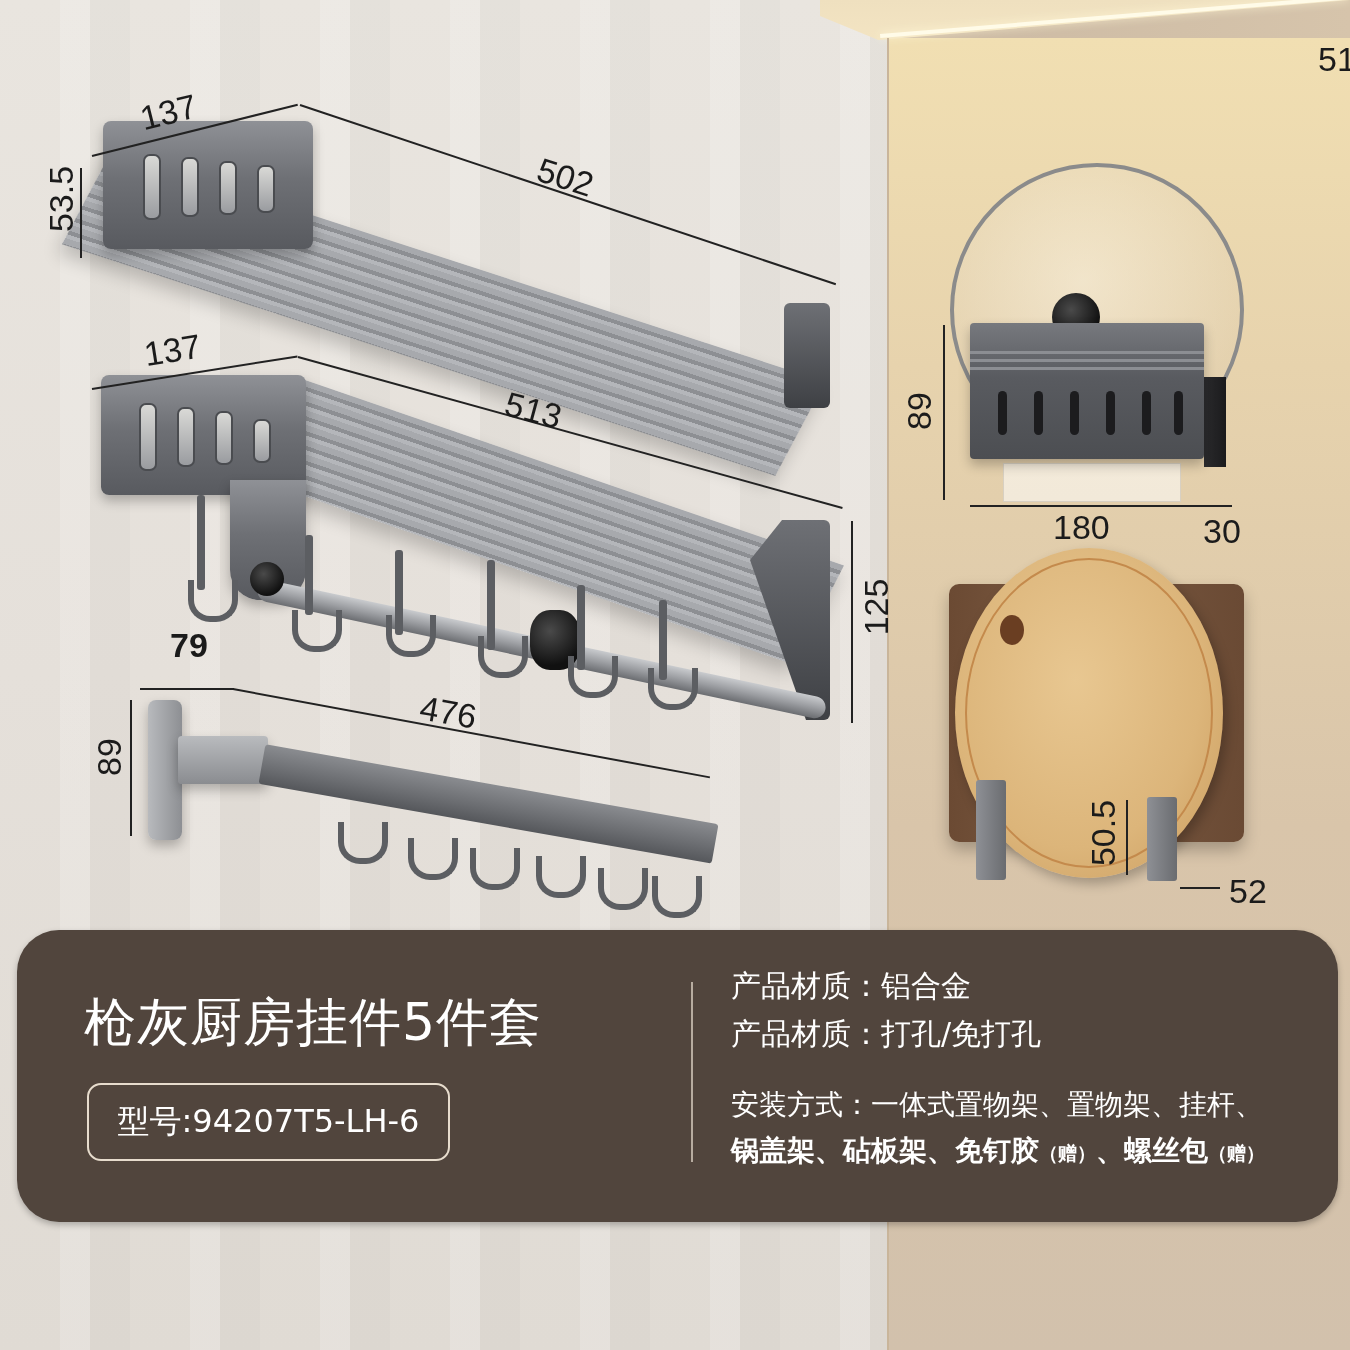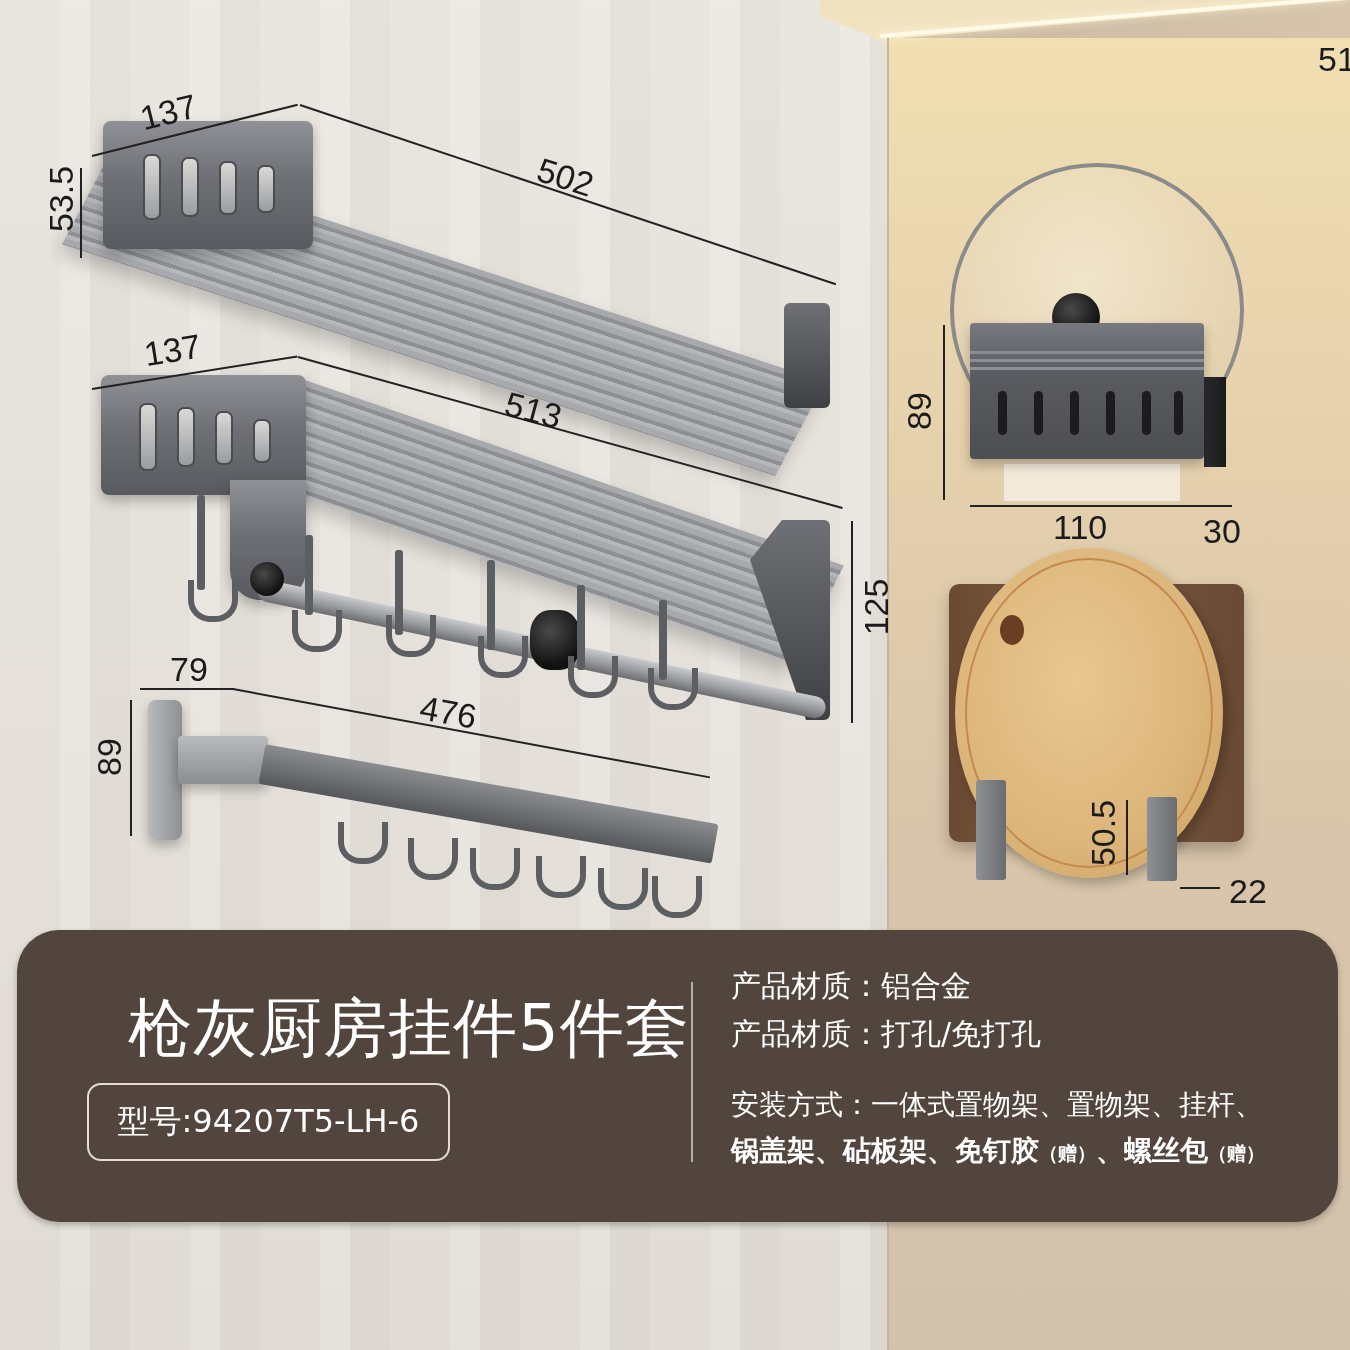--- a/index.html
+++ b/index.html
@@ -51,22 +51,22 @@
   .board-round { position:absolute; left:955px; top:548px; width:268px; height:330px; border-radius:50%;
     background: radial-gradient(ellipse at 45% 40%, #e8c791 0%, #dcb57a 60%, #c99a5b 100%);
     box-shadow: 4px 6px 12px rgba(0,0,0,0.25); }
   .board-round::after { content:""; position:absolute; inset:10px; border-radius:50%; border:2px solid #c48a4c; }
   .board-hole { position:absolute; left:1000px; top:615px; width:24px; height:30px; border-radius:50%; background:#6a3e22; }
   .clip { position:absolute; width:30px; height:100px; background:linear-gradient(90deg,#8e9095,#6a6c70); border-radius:3px; }
 
   
   .panel { position:absolute; left:17px; top:930px; width:1321px; height:292px; border-radius:42px;
     background:#51453d; box-shadow: 0 3px 6px rgba(0,0,0,0.25); }
-  .title { position:absolute; left:84px; top:996px; font-size:64px; color:#ffffff; letter-spacing:1px;
-    font-family:"DejaVu Sans", sans-serif; line-height:1;margin-left:44px; }
+  .title { position:absolute; left:84px; top:996px; font-size:52px; color:#ffffff; letter-spacing:1px;
+    font-family:"DejaVu Sans", sans-serif; line-height:1; }
   .model-box { position:absolute; left:87px; top:1083px; width:363px; height:78px; border:2px solid #e7dccd; border-radius:14px; box-sizing:border-box;
     display:flex; align-items:center; justify-content:center; }
   .model-box span { color:#fff; font-size:32px; font-family:"DejaVu Sans", sans-serif; }
   .vdivider { position:absolute; left:691px; top:982px; width:2px; height:180px; background:#b7aca0; }
   .spec { position:absolute; left:731px; color:#fff; font-size:30px; font-family:"DejaVu Sans", sans-serif; white-space:nowrap; line-height:1; }
   .spec-desc { position:absolute; left:731px; color:#fff; font-size:28px; font-family:"DejaVu Sans", sans-serif; white-space:nowrap; line-height:1; }
   .gift { font-size:19px; }
 </style>
 </head>
 <body>
@@ -138,21 +138,21 @@
     <div class="hook" style="left:408px; top:838px;"></div>
     <div class="hook" style="left:470px; top:848px;"></div>
     <div class="hook" style="left:536px; top:856px;"></div>
     <div class="hook" style="left:598px; top:868px;"></div>
     <div class="hook" style="left:652px; top:876px;"></div>
   </div>
 
   <div class="line" style="left:140px; top:688px; width:94px;"></div>
   <div class="line" style="left:233px; top:688px; width:485px; transform: rotate(10.5deg);"></div>
   <div class="line" style="left:130px; top:700px; width:2px; height:136px;"></div>
-  <span class="dim" style="left:170px; top:652px;">79</span>
+  <span class="dim" style="left:170px; top:628px;font-weight:bold;">79</span>
   <span class="dim" style="left:420px; top:695px; transform:rotate(10deg);">476</span>
   <span class="dim rot" style="left:90px; top:740px;">89</span>
 
   <div>
     <div class="lid"></div>
     <div class="knob" style="left:1052px; top:293px; width:48px; height:48px;"></div>
     <div class="lid-base"></div>
     <div class="lid-holder-side"></div>
     <div class="lid-holder">
       <div class="groove" style="top:28px;"></div>
@@ -162,34 +162,34 @@
       <div class="vslot" style="left:64px;"></div>
       <div class="vslot" style="left:100px;"></div>
       <div class="vslot" style="left:136px;"></div>
       <div class="vslot" style="left:172px;"></div>
       <div class="vslot" style="left:204px;"></div>
     </div>
   </div>
   <div class="line" style="left:943px; top:325px; width:2px; height:175px;"></div>
   <div class="line" style="left:970px; top:505px; width:262px;"></div>
   <span class="dim rot" style="left:900px; top:394px;">89</span>
-  <span class="dim" style="left:1053px; top:510px;">110</span>
+  <span class="dim" style="left:1053px; top:510px;">180</span>
   <span class="dim" style="left:1203px; top:514px;">30</span>
 
   <div>
     <div class="board-back"></div>
     <div class="board-round"></div>
     <div class="board-hole"></div>
     <div class="clip" style="left:976px; top:780px;"></div>
     <div class="clip" style="left:1147px; top:797px; height:84px;"></div>
   </div>
   <div class="line" style="left:1126px; top:800px; width:2px; height:75px;"></div>
   <div class="line" style="left:1180px; top:887px; width:40px;"></div>
   <span class="dim rot" style="left:1070px; top:816px;">50.5</span>
-  <span class="dim" style="left:1229px; top:874px;">22</span>
+  <span class="dim" style="left:1229px; top:874px;">52</span>
 
   <span class="dim" style="left:1318px; top:42px;">51</span>
 </div>
 
 <div class="panel"></div>
 <div class="title">枪灰厨房挂件5件套</div>
 <div class="model-box">
   <span>型号:94207T5-LH-6</span>
 </div>
 <div class="vdivider"></div>

